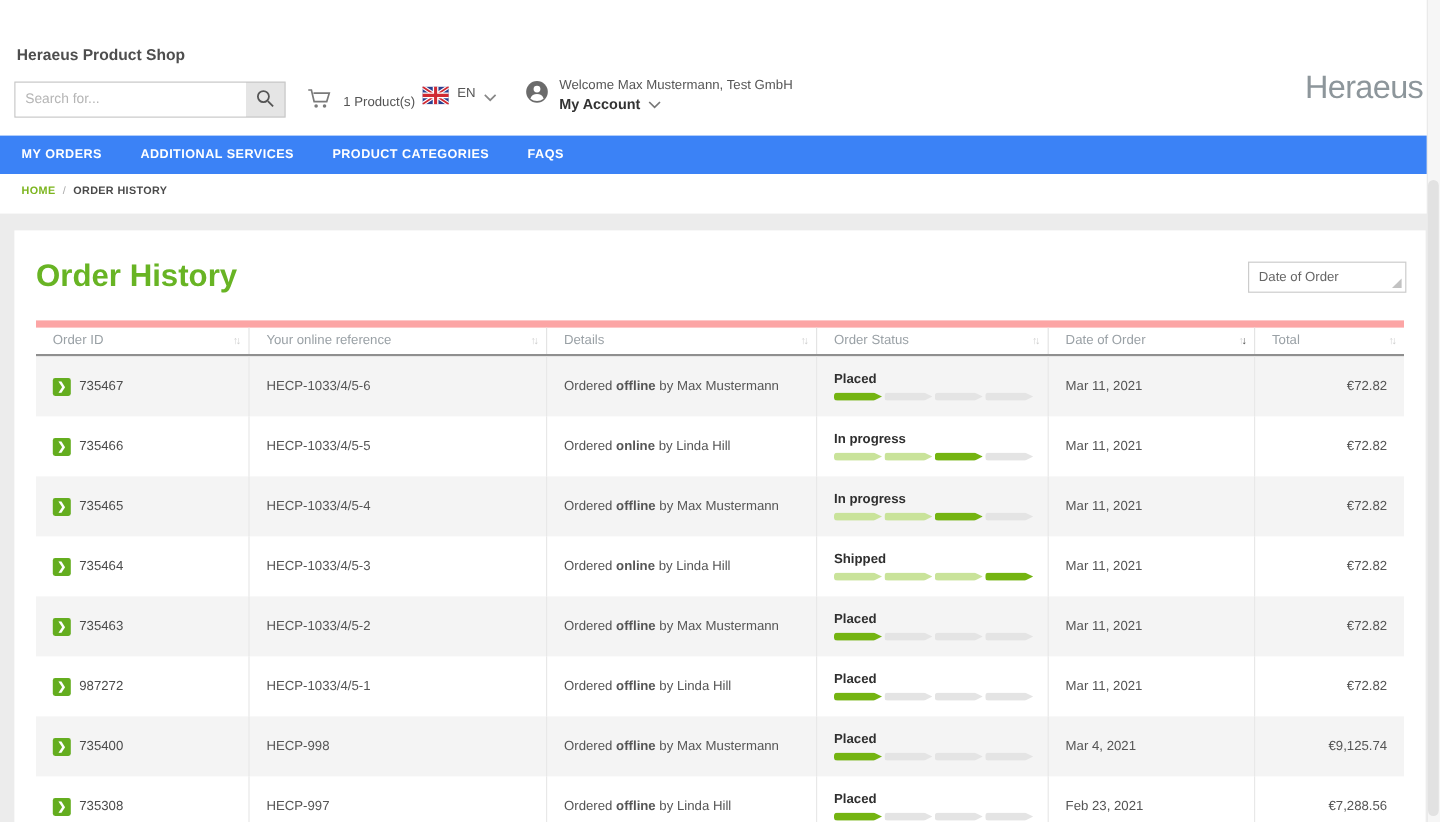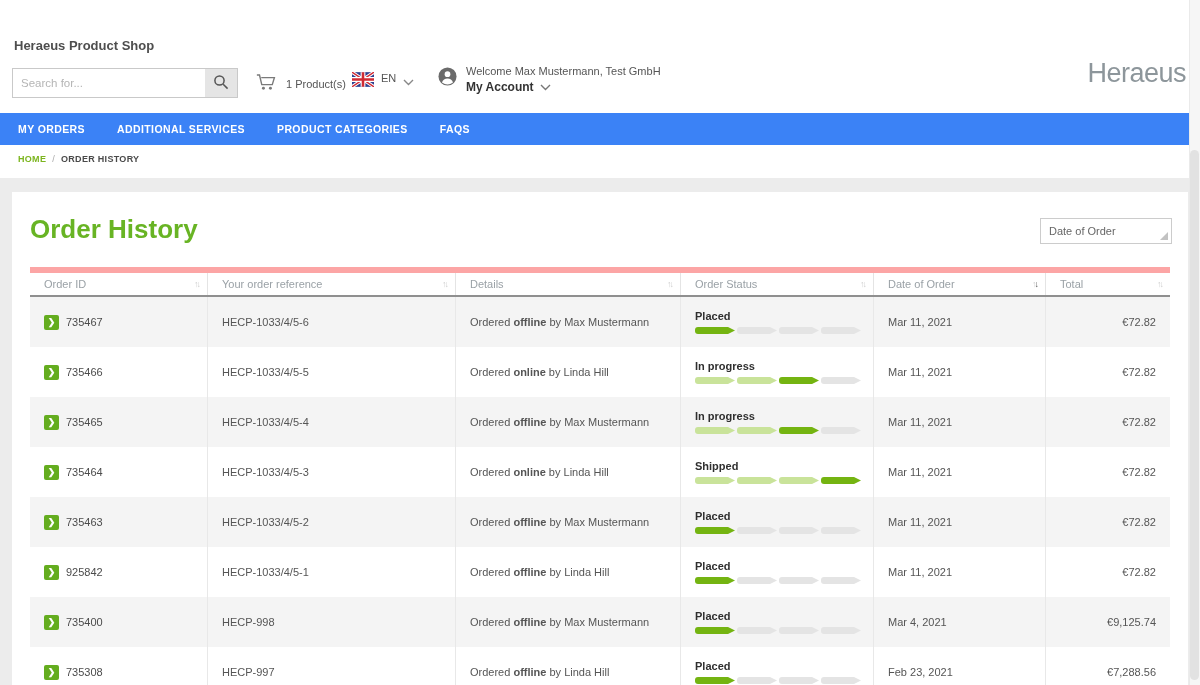--- a/index.html
+++ b/index.html
@@ -160,21 +160,21 @@
     <span class="filter-grip"></span>
   </div>
 
   <div class="table">
     <div class="thead">
         <div class="th col-0">
           <span>Order ID</span>
           <span class="sort none"><span class="up">↑</span><span class="dn">↓</span></span>
         </div>
         <div class="th col-1">
-          <span>Your order reference</span>
+          <span>Your online reference</span>
           <span class="sort none"><span class="up">↑</span><span class="dn">↓</span></span>
         </div>
         <div class="th col-2">
           <span>Details</span>
           <span class="sort none"><span class="up">↑</span><span class="dn">↓</span></span>
         </div>
         <div class="th col-3">
           <span>Order Status</span>
           <span class="sort none"><span class="up">↑</span><span class="dn">↓</span></span>
         </div>
@@ -299,21 +299,21 @@
               <span class="seg future"></span>
               <span class="seg future"></span>
             </div>
           </div>
           <div class="td col-4">Mar 11, 2021</div>
           <div class="td col-5">€72.82</div>
         </div>
         <div class="tr">
           <div class="td col-0">
             <span class="oid-ico">❯</span>
-            <a class="oid-link">925842</a>
+            <a class="oid-link">987272</a>
           </div>
           <div class="td col-1">HECP-1033/4/5-1</div>
           <div class="td col-2">
             <span>Ordered&nbsp;</span>
             <b>offline</b>
             <span>&nbsp;by Linda Hill</span>
           </div>
           <div class="td col-3 status-cell">
             <div class="status-label">Placed</div>
             <div class="bar">

